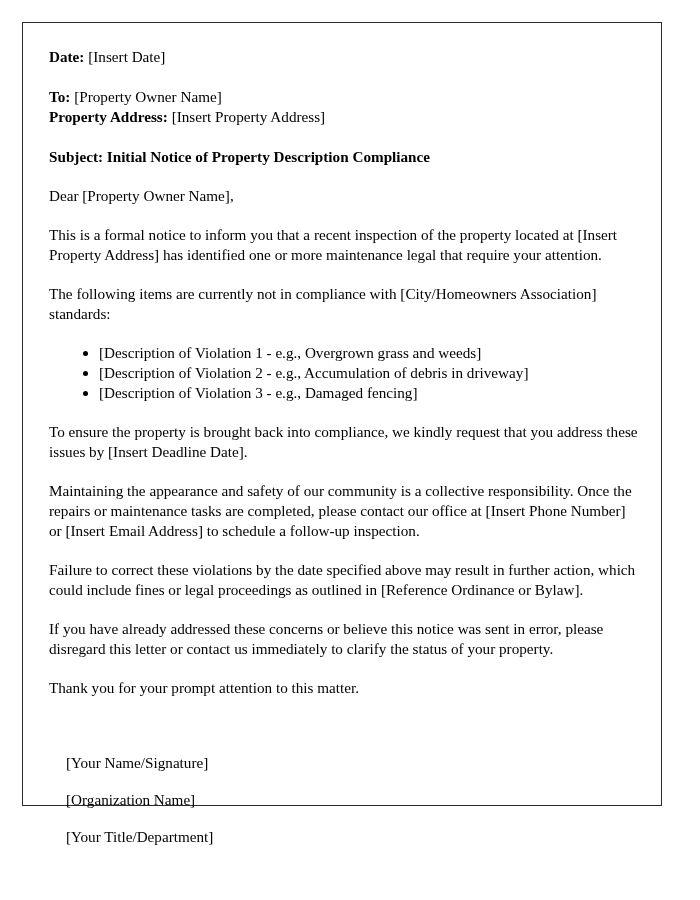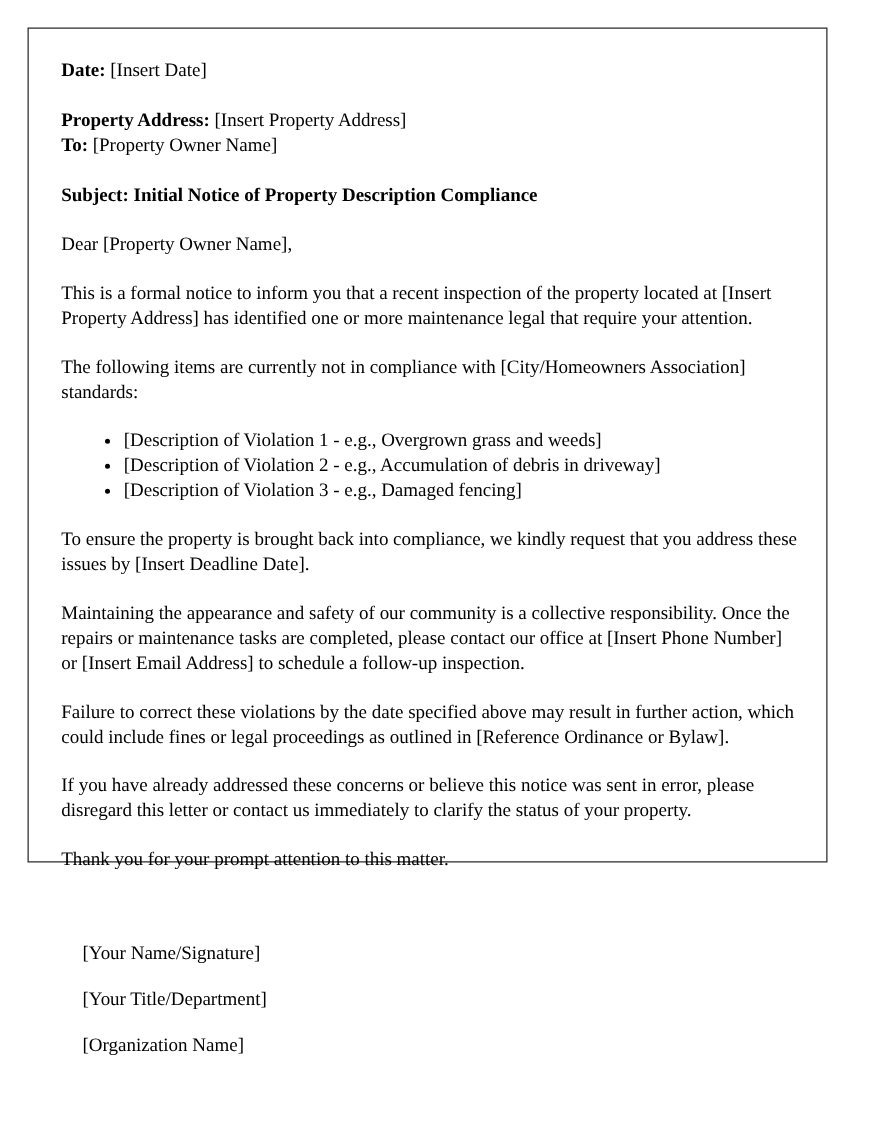--- a/index.html
+++ b/index.html
@@ -12,21 +12,21 @@
     height: 900px;
     font-family: "Liberation Serif", "DejaVu Serif", serif;
     color: #000000;
     overflow: hidden;
   }
   #page {
     position: absolute;
     left: 22px;
     top: 22px;
     width: 640px;
-    height: 668px;
+    height: 784px;
     border: 1.5px solid #2b2b2b;
     box-sizing: border-box;
     background: #ffffff;
   }
   #letter {
     position: absolute;
     left: 26px;
     top: 24px;
     width: 590px;
   }
@@ -72,22 +72,22 @@
 </head>
 <body>
 
 <div id="page">
   <div id="letter">
 
     <p class="line"><span class="lbl">Date:</span> <span>[Insert Date]</span></p>
 
     <div class="gap-lg"></div>
 
+    <p class="line"><span class="lbl">To:</span> <span>[Property Owner Name]</span></p>
     <p class="line"><span class="lbl">Property Address:</span> <span>[Insert Property Address]</span></p>
-    <p class="line"><span class="lbl">To:</span> <span>[Property Owner Name]</span></p>
 
     <div class="gap-lg"></div>
 
     <p class="subject">Subject: Initial Notice of Property Description Compliance</p>
 
     <div class="gap-md"></div>
 
     <p class="line">Dear [Property Owner Name],</p>
 
     <div class="gap-md"></div>
@@ -126,18 +126,18 @@
 
     <p class="para">Thank you for your prompt attention to this matter.</p>
 
     <div class="gap-md"></div>
 
 
     <div class="gap-md"></div>
 
     <div class="sigblock">
       <p class="sigline">[Your Name/Signature]</p>
+      <p class="sigline">[Organization Name]</p>
       <p class="sigline">[Your Title/Department]</p>
-      <p class="sigline">[Organization Name]</p>
     </div>
 
   </div>
 </div>
 
 </body></html>

